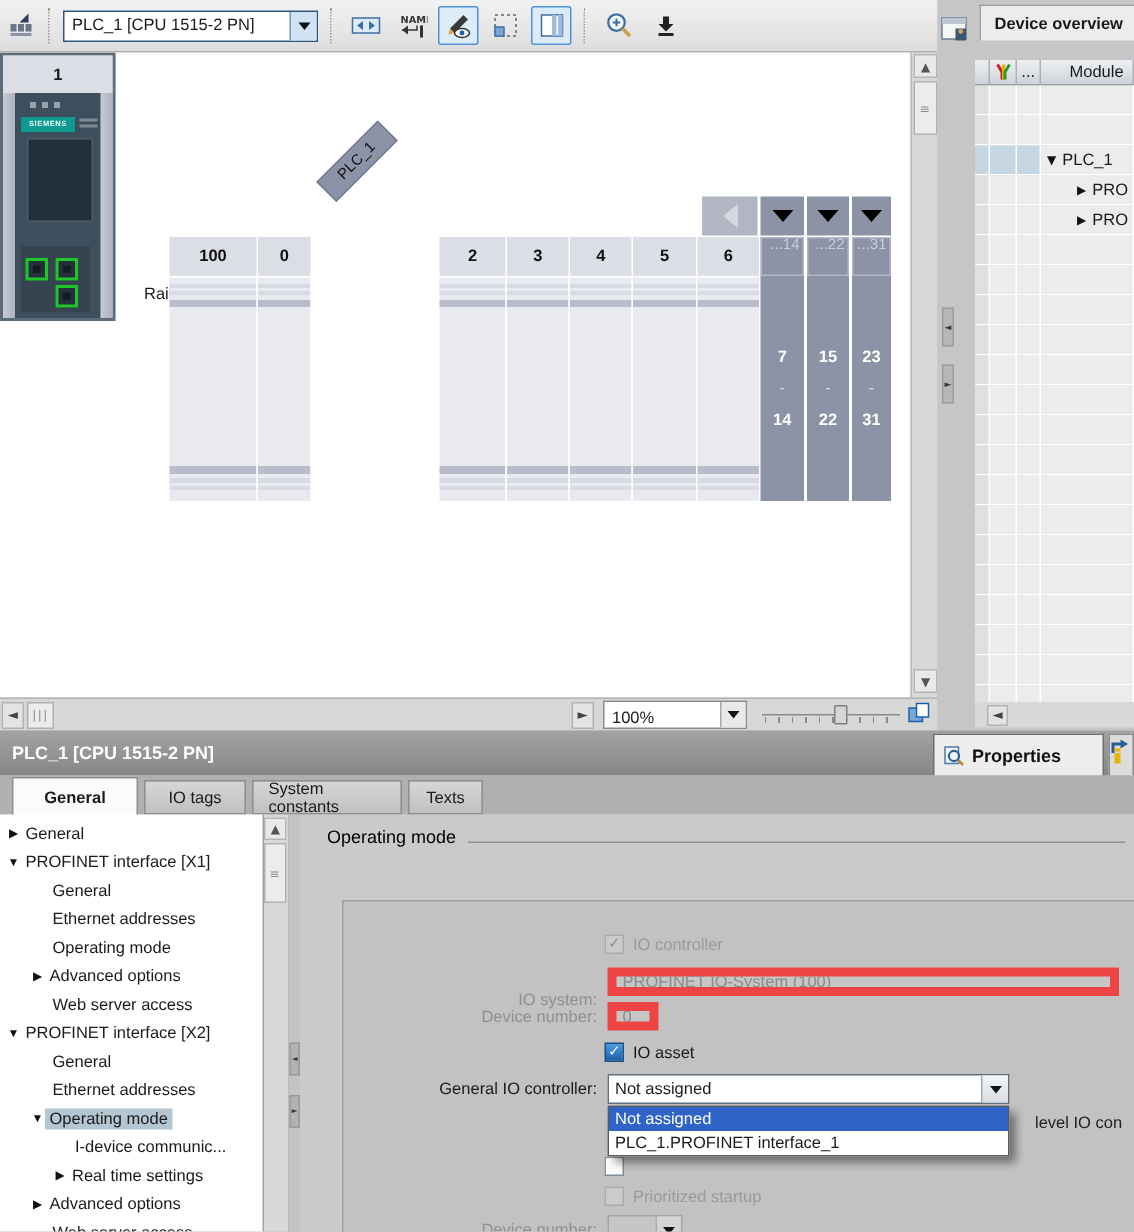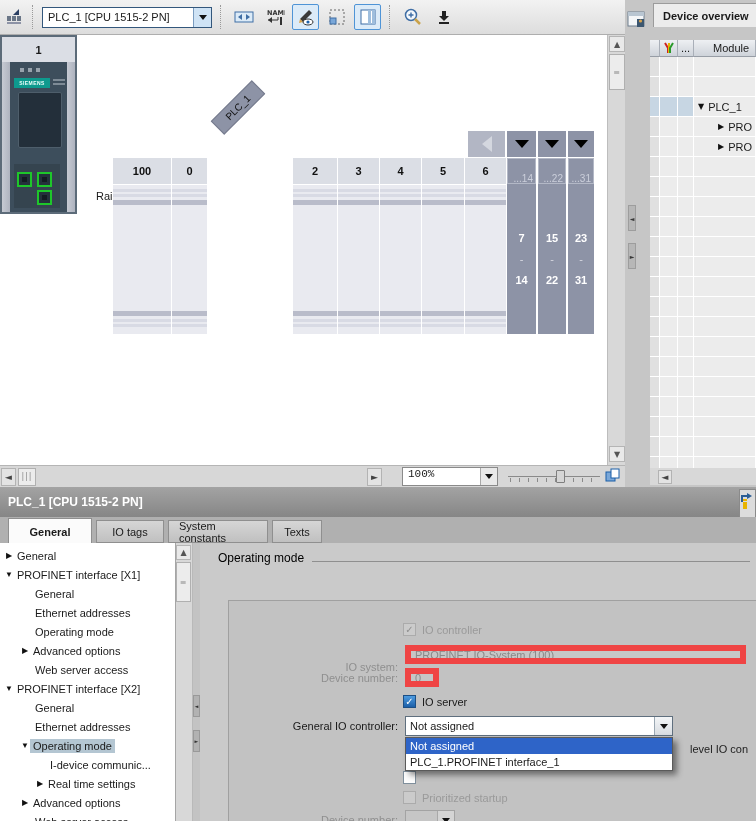--- a/index.html
+++ b/index.html
@@ -29,21 +29,21 @@
   .arrbtn{top:96px;height:26px;background:#8d93a6;display:flex;align-items:center;justify-content:center;position:absolute;}
   .arrbtn.light{background:#b2b6c4;}
   .tri-dn{width:0;height:0;border-left:7px solid transparent;border-right:7px solid transparent;border-top:8px solid #000;}
   .tri-lf{width:0;height:0;border-top:8px solid transparent;border-bottom:8px solid transparent;border-right:10px solid #d4d7df;}
   .slot-h{position:absolute;top:123px;height:26px;background:#dbdee5;border-right:1px solid #fff;
     display:flex;align-items:center;justify-content:center;font-weight:bold;color:#101010;box-sizing:border-box;}
   .rail-col{position:absolute;top:150px;height:149px;border-right:1px solid #fff;box-sizing:border-box;
     background:linear-gradient(to bottom,#e9eaf0 0 4px,#d8dae4 4px 7px,#e9eaf0 7px 9px,#d8dae4 9px 12px,#e9eaf0 12px 15px,
     #b9bcca 15px 20px,#e9eaf0 20px 126px,#b9bcca 126px 131px,#e9eaf0 131px 134px,#d8dae4 134px 137px,#e9eaf0 137px 139px,#d8dae4 139px 142px,#e9eaf0 142px 149px);}
   .ccol-h{position:absolute;top:123px;height:26px;background:#8d93a6;box-shadow:inset 0 0 0 1px #b3b8c6;
-    display:flex;align-items:flex-end;justify-content:flex-end;padding-right:3px;color:#cbcfdb;box-sizing:border-box;font-size:10px;}
+    display:flex;align-items:flex-start;justify-content:flex-end;padding-right:3px;color:#cbcfdb;box-sizing:border-box;font-size:10px;}
   .ccol-b{position:absolute;top:149px;height:150px;background:#8d93a6;color:#fff;display:flex;flex-direction:column;
     align-items:center;justify-content:center;gap:9px;font-weight:bold;}
   .ccol-b .sep{font-weight:normal;color:#d7dae2;}
 
   
   #slot1{left:217px;top:123px;width:77px;height:179px;border:2px solid #5c6b79;box-sizing:border-box;background:#dbdee5;}
   #slot1 .head{height:25px;display:flex;align-items:center;justify-content:center;font-weight:bold;background:#dbdee5;}
   #cpu{position:relative;height:150px;}
   .cpu-side{position:absolute;top:0;width:8px;height:150px;background:linear-gradient(90deg,#c6cad3,#aeb3bf);}
   #cpu-body{position:absolute;left:8px;top:0;width:57px;height:150px;background:#3d4e5c;}
@@ -57,21 +57,21 @@
   .port i{position:absolute;left:3px;top:3px;width:5px;height:5px;background:#141c23;}
 
   
   #vscroll{left:607px;top:35px;width:18px;height:430px;background:#d8d8d8;border-left:1px solid #bdbdbd;box-sizing:border-box;}
   .sb-btn{position:absolute;left:1px;width:16px;height:16px;background:#e9e9e9;border:1px solid #b5b5b5;
     display:flex;align-items:center;justify-content:center;color:#555;font-size:8px;box-sizing:border-box;}
   .sb-grip{position:absolute;left:1px;width:16px;background:#ececec;border:1px solid #b0b0b0;box-sizing:border-box;
     display:flex;align-items:center;justify-content:center;color:#8a8a8a;font-size:8px;letter-spacing:1px;}
   #hrow{left:0;top:465px;width:625px;height:22px;background:#d7d7d7;border-top:1px solid #b5b5b5;box-sizing:border-box;display:flex;align-items:center;}
   .hbtn{width:15px;height:18px;background:#e3e3e3;border:1px solid #b3b3b3;display:flex;align-items:center;justify-content:center;color:#444;font-size:9px;box-sizing:border-box;}
-  #zoom-combo{width:96px;height:19px;background:#fff;border:1px solid #8a8a8a;display:flex;align-items:flex-start;box-sizing:border-box;margin-left:20px;font-family:Liberation Mono, monospace;}
+  #zoom-combo{width:96px;height:19px;background:#fff;border:1px solid #8a8a8a;display:flex;align-items:flex-end;box-sizing:border-box;margin-left:6px;}
   #zoom-combo .val{flex:1;padding-left:5px;}
   #zoom-combo .arr{width:16px;height:100%;border-left:1px solid #a9a9a9;background:#e9e9e9;display:flex;align-items:center;justify-content:center;}
   #slider{position:relative;width:92px;height:16px;margin-left:10px;}
   #slider .line{position:absolute;left:0;right:0;top:7px;height:1px;background:#8a8a8a;}
   #slider .ticks{position:absolute;left:2px;right:2px;top:9px;height:4px;
     background:repeating-linear-gradient(90deg,#8a8a8a 0 1px,transparent 1px 9px);}
   #slider .thumb{position:absolute;left:48px;top:1px;width:7px;height:11px;background:#d6d6d6;border:1px solid #7f7f7f;border-radius:1px;}
 
   
   #strip{left:625px;top:0;width:23px;height:487px;background:#c6c6c6;}
@@ -524,20 +524,28 @@
   </div>
   <div id="dv-hscroll">
     <span class="hbtn glyph" style="width:14px;height:14px;">◄</span>
   </div>
 </div>
 
 <div id="inspector" class="abs">
   <div id="insp-title">
     <span>PLC_1 [CPU 1515-2 PN]</span>
   </div>
+  <div id="prop-tab">
+    <svg width="14" height="14" viewBox="0 0 14 14">
+      <rect x="1" y="1" width="9" height="11" fill="#eef4fa" stroke="#4f7ba8"></rect>
+      <circle cx="7" cy="7" r="3.4" fill="none" stroke="#2a5d94" stroke-width="1.4"></circle>
+      <path d="M9.5 9.5 L13 13" stroke="#b98c3a" stroke-width="1.8"></path>
+    </svg>
+    <span>Properties</span>
+  </div>
   <div id="info-tab">
     <svg width="15" height="20" viewBox="0 0 15 20">
       <path d="M2 12 V6 h6" stroke="#2a5d94" stroke-width="2" fill="none"></path>
         <path d="M7 3 L12 6 L7 9 Z" fill="#2a5d94"></path>
       <rect x="3" y="12" width="4" height="7" fill="#e8b400"></rect>
         <rect x="3" y="9" width="4" height="2" fill="#e8b400"></rect>
     </svg>
   </div>
 
   <div id="tabsrow">
@@ -644,21 +652,21 @@
     <div class="finput" style="left:205px;top:102px;width:341px;">
         <span>PROFINET IO-System (100)</span>
       </div>
 
     <span class="flabel dis" style="top:129px;">Device number:</span>
     <div class="finput" style="left:205px;top:125px;width:34px;">
         <span>0</span>
       </div>
 
     <span class="cb blue glyph" style="left:203px;top:152px;">✓</span>
-    <span class="cblbl" style="left:222px;top:153px;">IO server</span>
+    <span class="cblbl" style="left:222px;top:153px;">IO asset</span>
 
     <span class="flabel" style="top:177px;">General IO controller:</span>
     <div id="combo">
       <span class="val">Not assigned</span>
       <span class="arr">
           <span class="tri-dn-s"></span>
         </span>
     </div>
 
     <span id="clipped-txt">level IO con</span>

